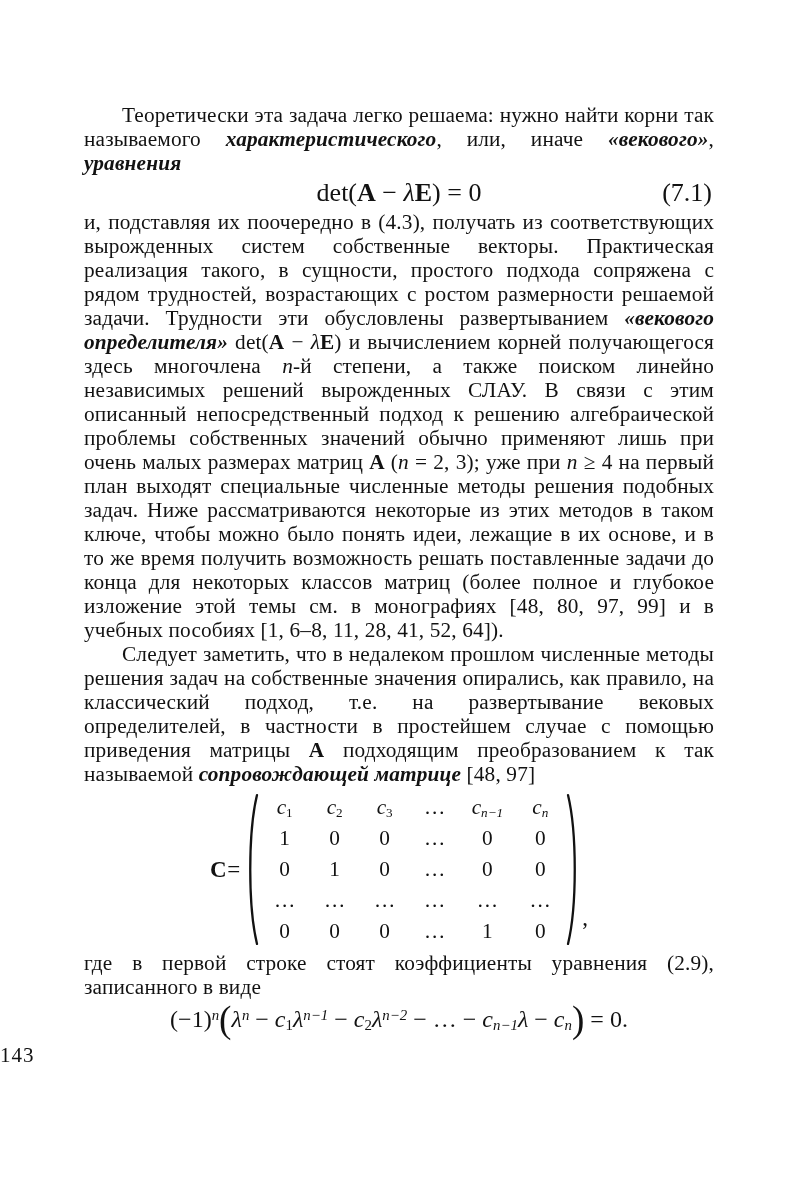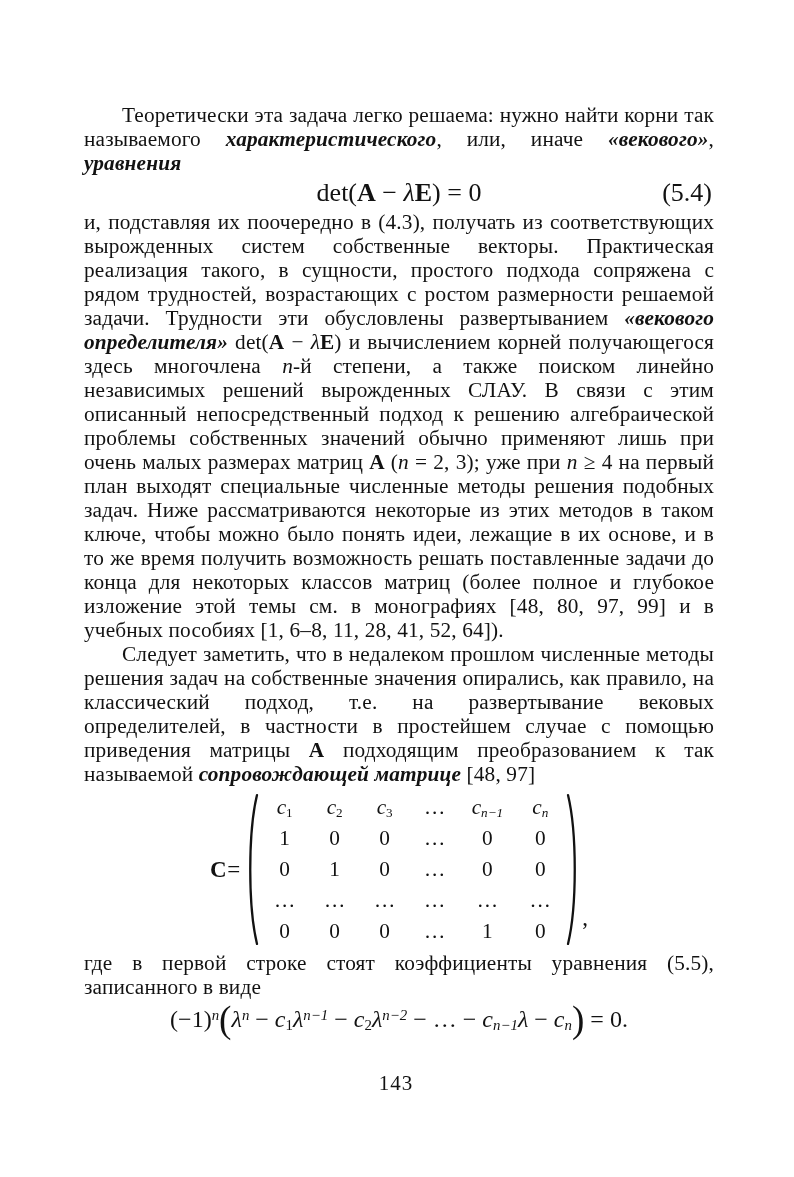--- a/index.html
+++ b/index.html
@@ -61,37 +61,36 @@
   }
   .mcomma{align-self:flex-end;font-size:23px;padding:0 0 16px 2px;}
 
   .eq2{padding-top:7px;font-size:24px;}
   .big{font-size:1.55em;font-weight:400;vertical-align:-0.14em;}
 
   .page-number{
     position:absolute;
     left:0;right:0;
     top:1043px;
-    text-align:center;
+    text-align:left;
     font-size:21px;
     letter-spacing:1px;
-    margin-top:28px;
   }
 </style>
 </head>
 <body>
 
 <div class="page">
   <div class="content">
 
     <p class="body indent"><span>Теоретически эта задача легко решаема: нужно найти корни так называемого </span><span class="bi">характеристического</span><span>, или, иначе </span><span class="bi">«векового»</span><span>, </span><span class="bi">уравнения</span></p>
 
     <div class="eqrow">
       <span class="eqbody"><span>det(</span><span class="b">A</span><span> − </span><span class="i">λ</span><span class="b">E</span><span>) = 0</span></span>
-      <span class="eqnum">(5.4)</span>
+      <span class="eqnum">(7.1)</span>
     </div>
 
     <p class="body"><span>и, подставляя их поочередно в (4.3), получать из соответствующих вырожденных систем собственные векторы. Практическая реализация такого, в сущности, простого подхода сопряжена с рядом трудностей, возрастающих с ростом размерности решаемой задачи. Трудности эти обусловлены развертыванием </span><span class="bi">«векового определителя»</span><span> det(</span><span class="b">A</span><span> − </span><span class="i">λ</span><span class="b">E</span><span>) и вычислением корней получающегося здесь многочлена </span><span class="i">n</span><span>-й степени, а также поиском линейно независимых решений вырожденных СЛАУ. В связи с этим описанный непосредственный подход к решению алгебраической проблемы собственных значений обычно применяют лишь при очень малых размерах матриц </span><span class="b">A</span><span>  (</span><span class="i">n</span><span> = 2, 3); уже при </span><span class="i">n</span><span> ≥ 4 на первый план выходят специальные численные методы решения подобных задач. Ниже рассматриваются некоторые из этих методов в таком ключе, чтобы можно было понять идеи, лежащие в их основе, и в то же время получить возможность решать поставленные задачи до конца для некоторых классов матриц (более полное и глубокое изложение этой темы см. в монографиях [48, 80, 97, 99] и в учебных пособиях [1, 6–8, 11, 28, 41, 52, 64]).</span></p>
 
     <p class="body indent"><span>Следует заметить, что в недалеком прошлом численные методы решения задач на собственные значения опирались, как правило, на классический подход, т.е. на развертывание вековых определителей, в частности в простейшем случае с помощью приведения матрицы </span><span class="b">A</span><span> подходящим преобразованием к так называемой </span><span class="bi">сопровождающей матрице</span><span> [48, 97]</span></p>
 
     <div class="matrix-block">
       <span class="mlabel"><span class="b">C</span><span>=</span></span>
       <svg class="paren" viewBox="0 0 20 100" preserveAspectRatio="none" aria-hidden="true">
         <path d="M16 2 C4 26 4 74 16 98" fill="none" stroke="#121212" stroke-width="2.3" vector-effect="non-scaling-stroke" stroke-linecap="round"></path>
@@ -137,21 +136,21 @@
             <span class="mcell"><span>1</span></span>
             <span class="mcell"><span>0</span></span>
           </div>
         </div>
       <svg class="paren" viewBox="0 0 20 100" preserveAspectRatio="none" aria-hidden="true">
         <path d="M4 2 C16 26 16 74 4 98" fill="none" stroke="#121212" stroke-width="2.3" vector-effect="non-scaling-stroke" stroke-linecap="round"></path>
       </svg>
       <span class="mcomma">,</span>
     </div>
 
-    <p class="body"><span>где в первой строке стоят коэффициенты уравнения (5.5), записанного в виде</span></p>
+    <p class="body"><span>где в первой строке стоят коэффициенты уравнения (2.9), записанного в виде</span></p>
 
     <div class="eqrow eq2">
       <span class="eqbody"><span>(−1)</span><sup class="i">n</sup><span class="big">(</span><span class="i">λ</span><sup class="i">n</sup><span> − </span><span class="i">c</span><sub>1</sub><span class="i">λ</span><sup class="i">n−1</sup><span> − </span><span class="i">c</span><sub>2</sub><span class="i">λ</span><sup class="i">n−2</sup><span> − … − </span><span class="i">c</span><sub class="i">n−1</sub><span class="i">λ</span><span> − </span><span class="i">c</span><sub class="i">n</sub><span class="big">)</span><span> = 0.</span></span>
     </div>
 
   </div>
 
   <div class="page-number">143</div>
 </div>
 

